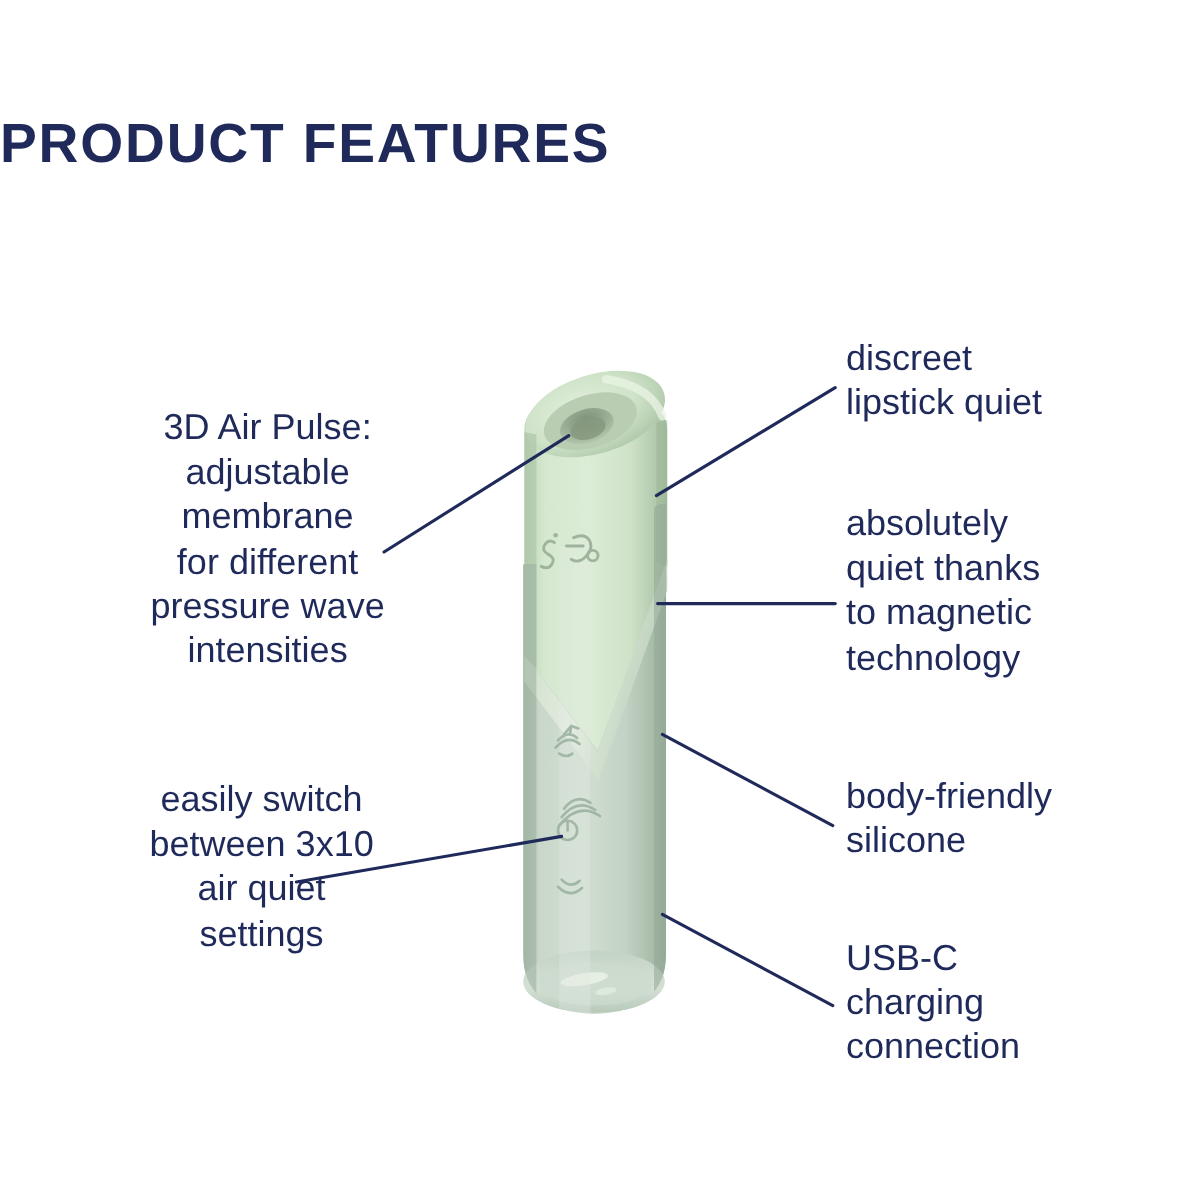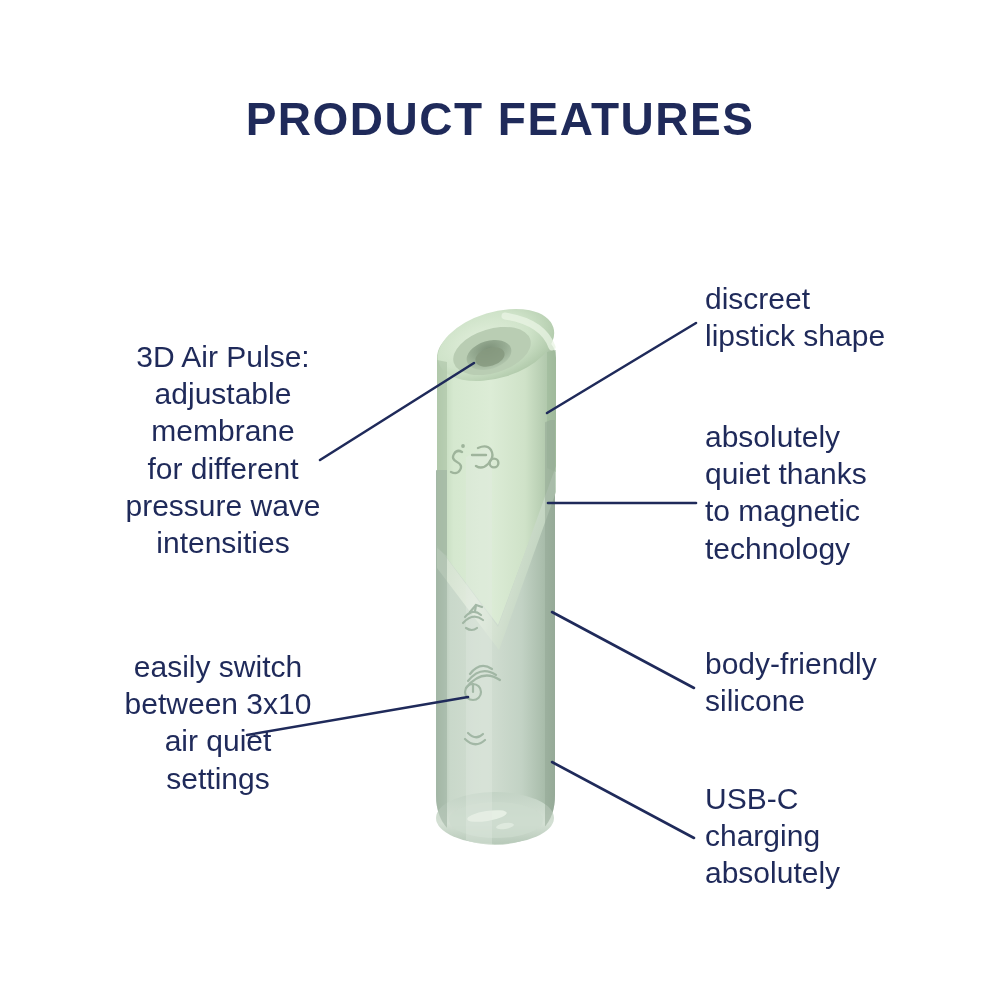--- a/index.html
+++ b/index.html
@@ -15,21 +15,21 @@
     overflow: hidden;
     font-family: "Liberation Sans", sans-serif;
   }
 
   
   #title {
     position: absolute;
     left: 0;
     top: 92px;
     width: 1000px;
-    text-align: center;
+    text-align: left;
     font-size: 46px;
     font-weight: bold;
     letter-spacing: 1.5px;
     color: #1f2a5a;
     font-family: "Liberation Sans", sans-serif;
   }
 
   
   .callout {
     position: absolute;
@@ -78,33 +78,33 @@
 for different
 pressure wave
 intensities</div>
 
   <div class="callout left" id="callout-switch">easily switch
 between 3x10
 air quiet
 settings</div>
 
   <div class="callout right" id="callout-lipstick">discreet
-lipstick shape</div>
+lipstick quiet</div>
 
   <div class="callout right" id="callout-quiet">absolutely
 quiet thanks
 to magnetic
 technology</div>
 
   <div class="callout right" id="callout-silicone">body-friendly
 silicone</div>
 
   <div class="callout right" id="callout-usbc">USB-C
 charging
-absolutely</div>
+connection</div>
 
   <svg id="artwork" viewBox="0 0 1000 1000" xmlns="http://www.w3.org/2000/svg">
     <defs>
 
       <linearGradient id="capGrad" x1="0" y1="0" x2="1" y2="0">
         <stop offset="0%" stop-color="#bcd3b6"></stop>
         <stop offset="14%" stop-color="#d5e8cf"></stop>
         <stop offset="45%" stop-color="#dcecd6"></stop>
         <stop offset="74%" stop-color="#cfe2c8"></stop>
         <stop offset="92%" stop-color="#b2c9ad"></stop>

